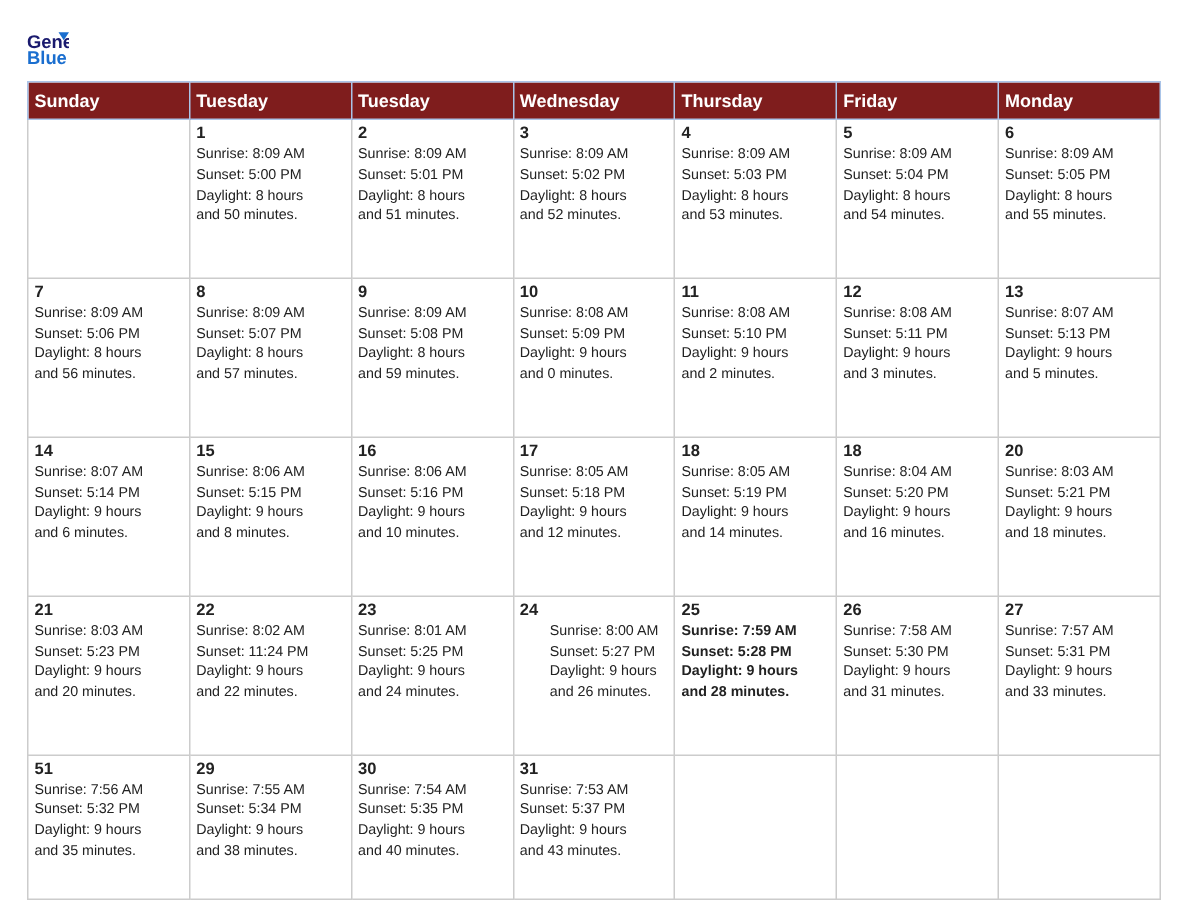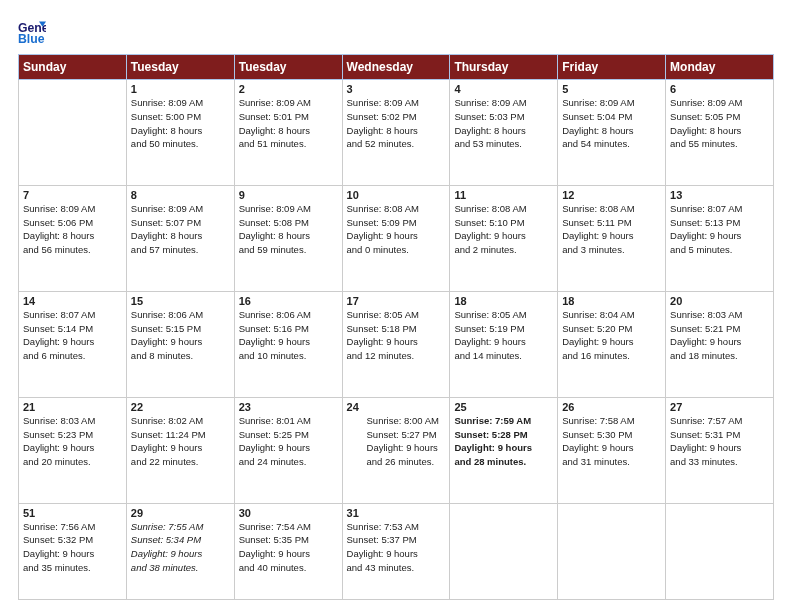--- a/index.html
+++ b/index.html
@@ -324,21 +324,21 @@
         <tr>
           <td>
             <span class="day-num">51</span>
             <div class="day-info" style="white-space: pre-line;">Sunrise: 7:56 AM
 Sunset: 5:32 PM
 Daylight: 9 hours
 and 35 minutes.</div>
           </td>
           <td>
             <span class="day-num">29</span>
-            <div class="day-info" style="white-space: pre-line; font-style: italic;">Sunrise: 7:55 AM
+            <div class="day-info" style="white-space: pre-line;">Sunrise: 7:55 AM
 Sunset: 5:34 PM
 Daylight: 9 hours
 and 38 minutes.</div>
           </td>
           <td>
             <span class="day-num">30</span>
             <div class="day-info" style="white-space: pre-line;">Sunrise: 7:54 AM
 Sunset: 5:35 PM
 Daylight: 9 hours
 and 40 minutes.</div>

